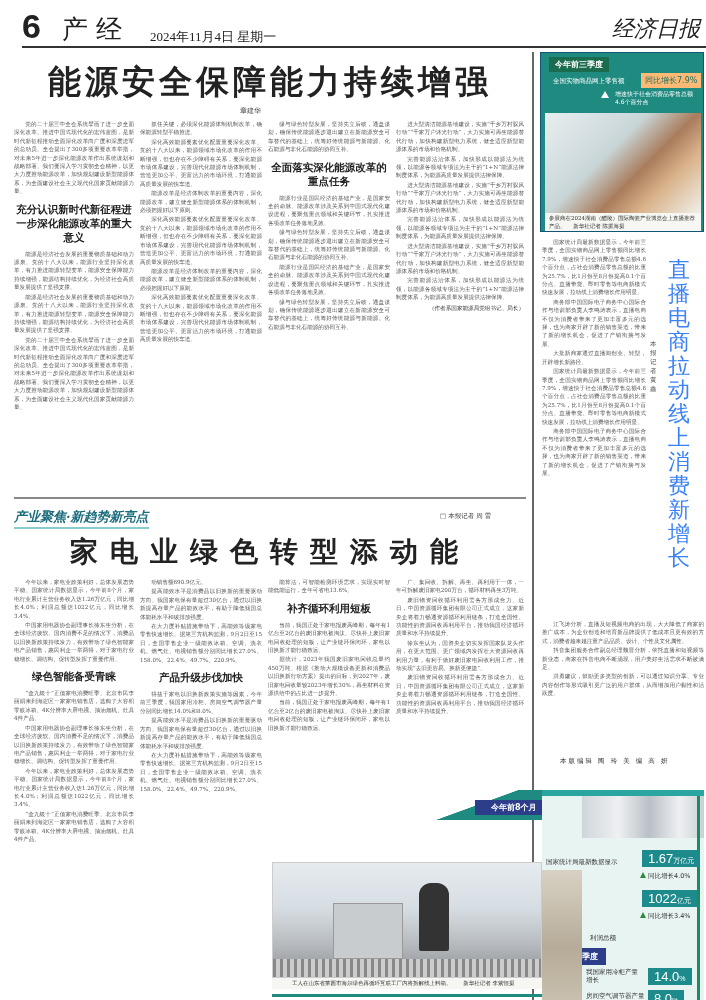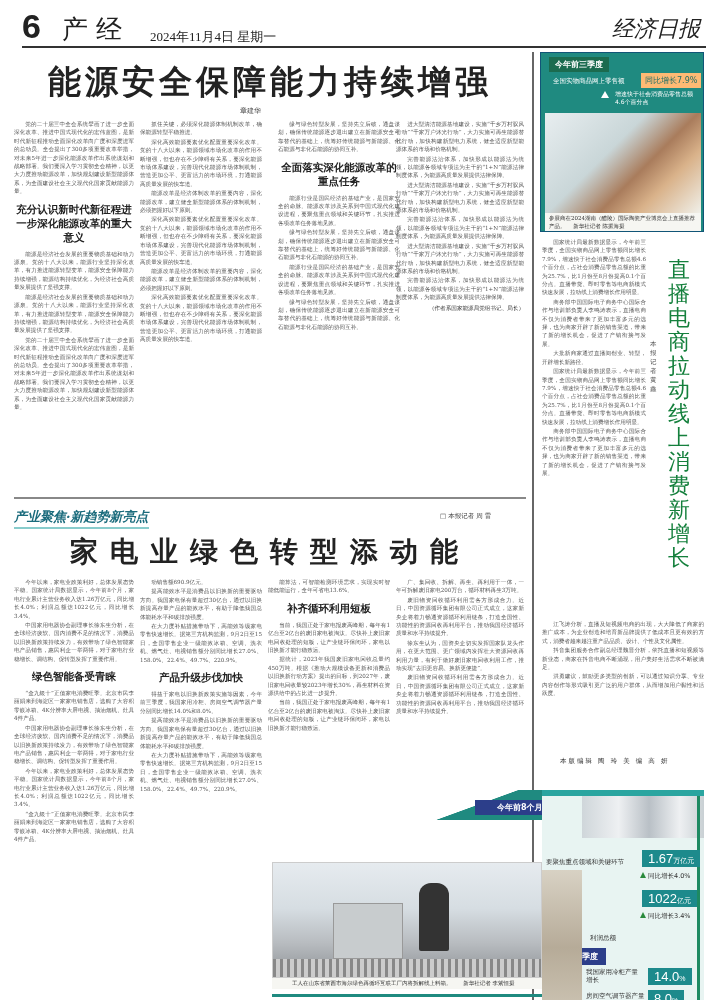--- a/index.html
+++ b/index.html
@@ -21,33 +21,33 @@
   .reporter-note { left: 440px; top: 512px; font-size: 6.5px; color: #444; }
   .h2 { left: 30px; top: 533px; width: 480px; text-align: center; font-family: "DejaVu Serif", serif; font-weight: bold; font-size: 28px; letter-spacing: 12px; }
   .infobox-top { left: 540px; top: 52px; width: 164px; height: 180px; background: #1f8a80; border: 1px solid #157; overflow: hidden; }
   .ib-tag { position: absolute; left: 8px; top: 4px; background: #1b6b4f; color: #fff; font-family: "DejaVu Sans", sans-serif; font-weight: bold; font-size: 8px; padding: 2px 6px; }
   .ib-line1 { position: absolute; left: 12px; top: 24px; color: #fff; font-family: "DejaVu Sans", sans-serif; font-size: 6.5px; }
   .ib-stat { position: absolute; left: 100px; top: 20px; background: #fdba74; color: #1f6e66; font-family: "DejaVu Sans", sans-serif; font-size: 8px; padding: 2px 4px; }
   .ib-tri { position: absolute; left: 60px; top: 38px; width: 0; height: 0; border-left: 4px solid transparent; border-right: 4px solid transparent; border-bottom: 7px solid #fff; }
   .ib-line2 { position: absolute; left: 74px; top: 37px; width: 86px; color: #fff; font-family: "DejaVu Sans", sans-serif; font-size: 6px; line-height: 8px; }
   .ib-photo { position: absolute; left: 4px; top: 60px; width: 156px; height: 100px; background: linear-gradient(135deg, #e8eef0 0%, #c9d6d8 40%, #a97c5c 60%, #d9b28a 75%, #f0f0ea 100%); }
   .ib-caption { position: absolute; left: 4px; top: 160px; width: 156px; height: 18px; background: #f6f6f2; color: #333; font-size: 5.5px; line-height: 8px; padding: 1px 4px; }
-  .vhead { left: 664px; top: 258px; width: 30px; font-family: "DejaVu Sans", sans-serif; font-size: 22px; line-height: 24px; text-align: center; color: #15803d; }
+  .vhead { left: 664px; top: 258px; width: 30px; font-family: "DejaVu Sans", sans-serif; font-size: 22px; line-height: 24px; text-align: center; color: #3b82f6; }
   .vbyline { left: 650px; top: 340px; width: 10px; font-size: 6.5px; line-height: 9px; color: #555; }
   .infobox-bot { left: 542px; top: 790px; width: 162px; height: 210px; background: #e8f4f2; border-top: 6px solid #2aa5a0; overflow: hidden; }
   .ib2-row-label { position: absolute; font-family: "DejaVu Sans", sans-serif; font-size: 6.5px; color: #333; line-height: 8px; }
   .ib2-box { position: absolute; background: #1d8a8c; color: #fff; font-family: "Liberation Sans", sans-serif; font-size: 13px; padding: 1px 6px; }
   .ib2-box small { font-size: 7px; }
   .ib2-growth { position: absolute; font-family: "DejaVu Sans", sans-serif; font-size: 6.5px; color: #333; }
   .ib2-growth .tri { display: inline-block; width: 0; height: 0; border-left: 3.5px solid transparent; border-right: 3.5px solid transparent; border-bottom: 6px solid #2a8a3c; margin-right: 2px; }
   .ib2-tag2 { position: absolute; left: 0px; top: 152px; background: #2c3e8a; color: #fff; font-family: "DejaVu Sans", sans-serif; font-weight: bold; font-size: 8px; padding: 3px 8px; }
   .appl-strip { position: absolute; left: 40px; top: 0px; width: 122px; height: 42px; background: linear-gradient(90deg, #cfd6da 0%, #eef0f2 30%, #b9c0c6 55%, #eef0f2 80%, #c9d0d4 100%); }
   .ib2-side { position: absolute; right: 4px; top: 0; width: 3px; height: 210px; background: #1e8a62; }
   .ib2-wave { position: absolute; left: 430px; top: 790px; width: 112px; height: 30px; background: linear-gradient(160deg, transparent 45%, #1f8a80 46%); }
-  .ib2-tag-8m { position: absolute; left: 475px; top: 800px; background: #2c3e8a; color: #fff; font-family: "DejaVu Sans", sans-serif; font-size: 8px; font-weight: bold; padding: 2px 22px; }
+  .ib2-tag-8m { position: absolute; left: 475px; top: 800px; background: #2c3e8a; color: #fff; font-family: "DejaVu Sans", sans-serif; font-size: 8px; font-weight: bold; padding: 2px 16px; }
   .photo-bot { left: 272px; top: 862px; width: 270px; height: 116px; background: linear-gradient(180deg, #e6ebef 0%, #d6dde2 40%, #b8bcc0 70%, #8e9296 100%); border: 1px solid #ccc; overflow: hidden; }
   .photo-bot .worker { position: absolute; left: 146px; top: 20px; width: 30px; height: 68px; background: #333; border-radius: 12px 12px 2px 2px; }
   .photo-bot .bin { position: absolute; left: 60px; top: 40px; width: 70px; height: 56px; background: #c8ccce; border: 1px solid #999; }
   .photo-bot .rollers { position: absolute; left: 0; top: 96px; width: 270px; height: 20px; background: repeating-linear-gradient(90deg, #888 0 3px, #ccc 3px 7px); }
   .photo-cap { left: 272px; top: 978px; width: 270px; font-size: 5.5px; color: #333; padding: 2px 20px; background: #f6f6f2; }
   .photo-left { left: 542px; top: 870px; width: 40px; height: 130px; background: linear-gradient(180deg, #d8d2c4 0%, #b6ab98 60%, #c8bfae 100%); }
   .editors { left: 560px; top: 757px; font-size: 6.5px; color: #333; letter-spacing: 2px; }
   .bottom-bar { left: 272px; top: 994px; width: 270px; height: 3px; background: #1f8a80; }
 </style>
 </head>
@@ -71,21 +71,21 @@
   <p>党的二十届三中全会系统擘画了进一步全面深化改革、推进中国式现代化的宏伟蓝图，是新时代新征程推动全面深化改革向广度和深度进军的总动员。全会提出了300多项重要改革举措，对未来5年进一步深化能源改革作出系统谋划和战略部署。我们要深入学习贯彻全会精神，以更大力度推动能源改革，加快规划建设新型能源体系，为全面建设社会主义现代化国家贡献能源力量。</p>
 </div>
 <div class="col" style="left:140px; top:120px; width:122px; height:370px;">
   <p>抓住关键，必须深化能源体制机制改革，确保能源转型平稳推进。</p>
   <p>深化高效能源要素优化配置重要深化改革。党的十八大以来，能源领域市场化改革的作用不断增强，但也存在不少障碍有关系，要深化能源市场体系建设，完善现代化能源市场体制机制，营造更加公平、更富活力的市场环境，打通能源高质量发展的快车道。</p>
   <p>能源改革是经济体制改革的重要内容，深化能源改革，建立健全新型能源体系的体制机制，必须把握好以下原则。</p>
   <p>深化高效能源要素优化配置重要深化改革。党的十八大以来，能源领域市场化改革的作用不断增强，但也存在不少障碍有关系，要深化能源市场体系建设，完善现代化能源市场体制机制，营造更加公平、更富活力的市场环境，打通能源高质量发展的快车道。</p>
   <p>能源改革是经济体制改革的重要内容，深化能源改革，建立健全新型能源体系的体制机制，必须把握好以下原则。</p>
   <p>深化高效能源要素优化配置重要深化改革。党的十八大以来，能源领域市场化改革的作用不断增强，但也存在不少障碍有关系，要深化能源市场体系建设，完善现代化能源市场体制机制，营造更加公平、更富活力的市场环境，打通能源高质量发展的快车道。</p>
 </div>
-<div class="col" style="left:268px; top:120px; width:122px; height:370px;margin-left:10px;">
+<div class="col" style="left:268px; top:120px; width:122px; height:370px;">
   <p>缘与绿色转型发展，坚持先立后破，通盘谋划，确保传统能源逐步退出建立在新能源安全可靠替代的基础上，统筹好传统能源与新能源、化石能源与非化石能源的协同互补。</p>
   <div class="sub">全面落实深化能源改革的重点任务</div>
   <p>能源行业是国民经济的基础产业，是国家安全的命脉。能源改革涉及关系到中国式现代化建设进程，要聚焦重点领域和关键环节，扎实推进各项改革任务落地见效。</p>
   <p>缘与绿色转型发展，坚持先立后破，通盘谋划，确保传统能源逐步退出建立在新能源安全可靠替代的基础上，统筹好传统能源与新能源、化石能源与非化石能源的协同互补。</p>
   <p>能源行业是国民经济的基础产业，是国家安全的命脉。能源改革涉及关系到中国式现代化建设进程，要聚焦重点领域和关键环节，扎实推进各项改革任务落地见效。</p>
   <p>缘与绿色转型发展，坚持先立后破，通盘谋划，确保传统能源逐步退出建立在新能源安全可靠替代的基础上，统筹好传统能源与新能源、化石能源与非化石能源的协同互补。</p>
 </div>
 <div class="col" style="left:396px; top:120px; width:128px; height:370px;">
   <p>进大型清洁能源基地建设，实施“千乡万村驭风行动”“千家万户沐光行动”，大力实施可再生能源替代行动，加快构建新型电力系统，健全适应新型能源体系的市场和价格机制。</p>
   <p>完善能源法治体系，加快形成以能源法为统领，以能源各领域专项法为主干的“1+N”能源法律制度体系，为能源高质量发展提供法律保障。</p>
@@ -174,21 +174,21 @@
   <p>抖音集团服务合作副总经理魏晋分析，依托直播和短视频等新业态，商家在抖音电商不断涌现，用户美好生活需求不断被满足。</p>
   <p>洪勇建议，鼓励更多类型的创新，可以通过知识分享、专业内容创作等形式吸引更广泛的用户群体，从而增加用户黏性和活跃度。</p>
 </div>
 <div class="abs editors">本版编辑  陶  玲  美  编  高  妍</div>
 
 <div class="ib2-wave"></div>
 <div class="ib2-tag-8m">今年前8个月</div>
 <div class="abs infobox-bot">
   <div class="appl-strip"></div>
   <div class="ib2-side"></div>
-  <div class="ib2-row-label" style="left:4px; top:62px; width:100px;">要聚焦重点领域和关键环节</div>
+  <div class="ib2-row-label" style="left:4px; top:62px; width:100px;">国家统计局最新数据显示</div>
   <div class="ib2-box" style="left:100px; top:54px;"><span>1.67</span><small>万亿元</small></div>
   <div class="ib2-growth" style="left:98px; top:76px;"><span class="tri"></span><span>同比增长4.0%</span></div>
   <div class="ib2-row-label" style="left:48px; top:102px;margin-top:36px;">利润总额</div>
   <div class="ib2-box" style="left:100px; top:94px;"><span>1022</span><small>亿元</small></div>
   <div class="ib2-growth" style="left:98px; top:116px;"><span class="tri"></span><span>同比增长3.4%</span></div>
   <div class="ib2-tag2">今年前三季度</div>
   <div class="ib2-row-label" style="left:44px; top:172px; width:54px;">我国家用冷柜产量增长</div>
   <div class="ib2-box" style="left:106px; top:172px;"><span>14.0</span><small>%</small></div>
   <div class="ib2-row-label" style="left:44px; top:196px; width:60px;">房间空气调节器产量增长</div>
   <div class="ib2-box" style="left:106px; top:194px;"><span>8.0</span><small>%</small></div>

